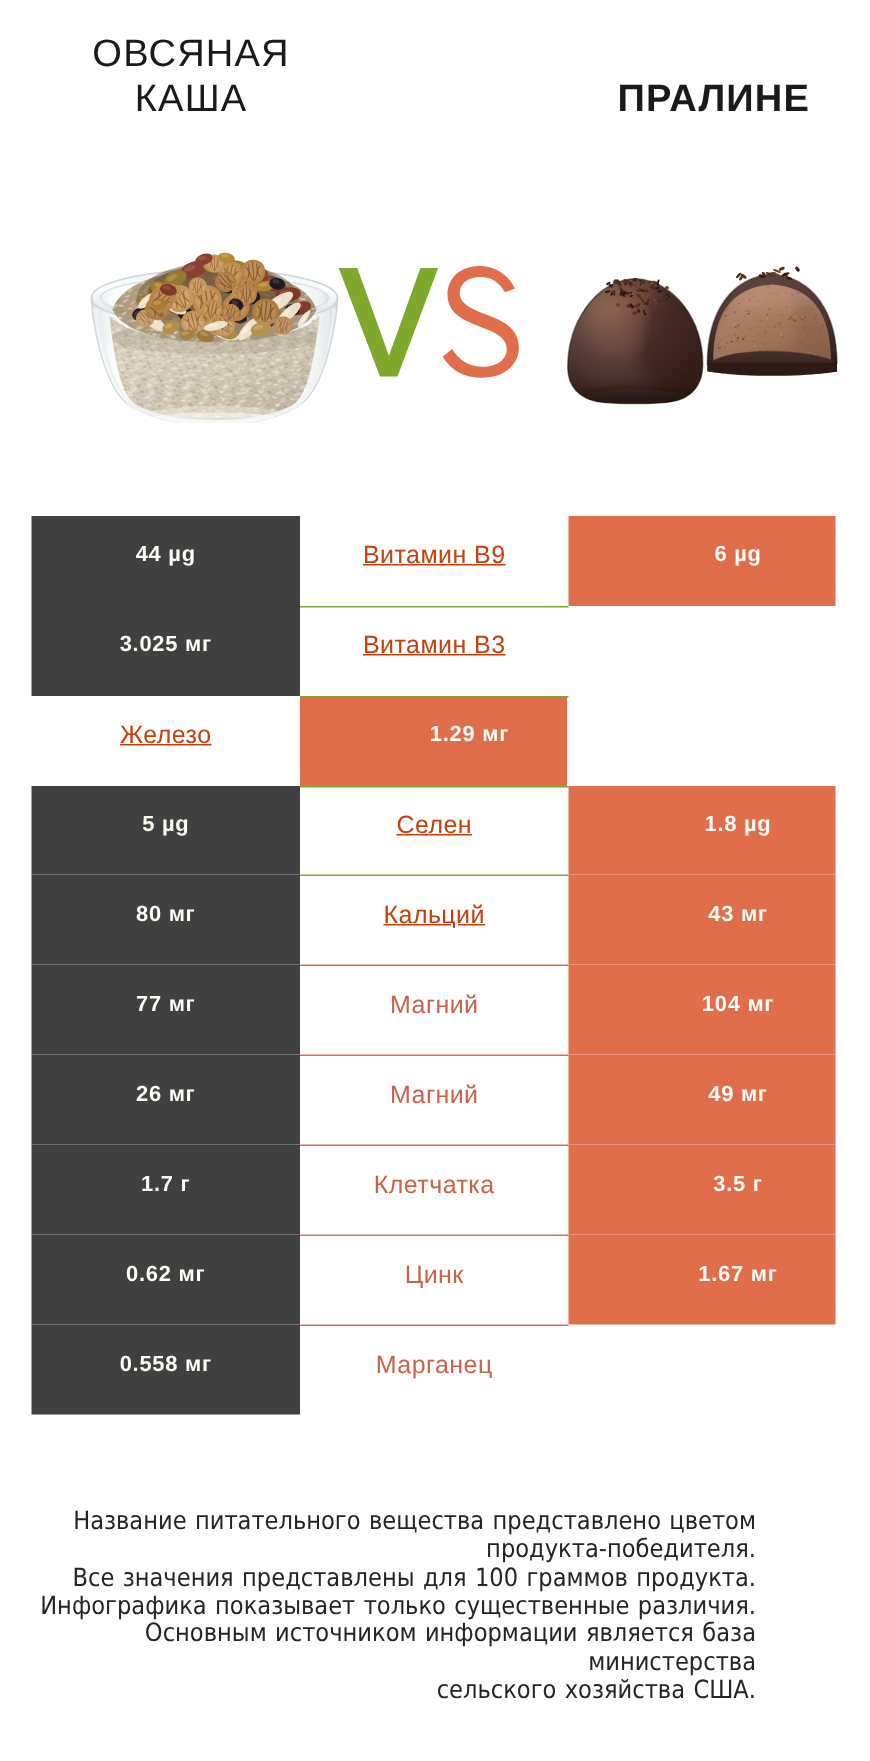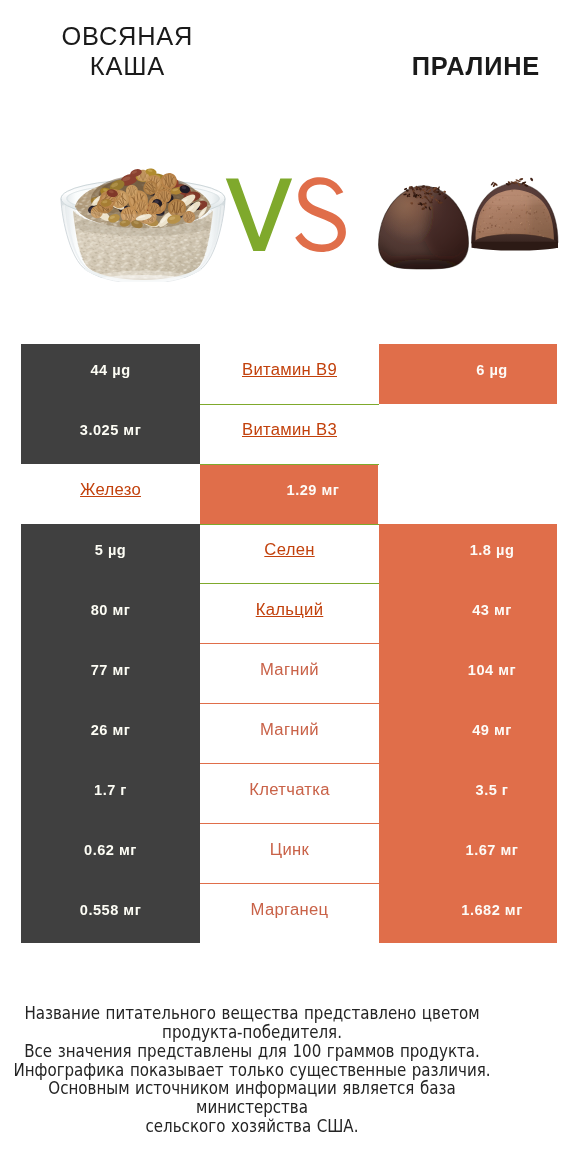--- a/index.html
+++ b/index.html
@@ -46,21 +46,21 @@
   .w-right .c-mid { color:#C96248; }
   .row .c-mid::before{
       content:""; position:absolute; left:179px; top:0; width:179px; height:1px;
       background:#7FA92C;
   }
   .row.w-right .c-mid::before { background:#E06E4A; }
   .row:first-child .c-mid::before { display:none; }
 
   
   .footer { position:absolute; left:0; top:1004px; width:504px;
-            text-align:center; font-family:"DejaVu Sans", sans-serif;
+            text-align:right; font-family:"DejaVu Sans", sans-serif;
             font-stretch:condensed; font-size:16.75px; line-height:18.85px; word-spacing:0.8px;
             color:#242424; }
 </style>
 </head>
 <body>
 
 <div class="page">
 
   <div class="title title-left">
     <div>ОВСЯНАЯ</div>
@@ -843,21 +843,20 @@
         <div class="cell c-right">3.5 г</div>
       </div>
       <div class="row w-right">
         <div class="cell c-left">0.62 мг</div>
         <div class="cell c-mid">Цинк</div>
         <div class="cell c-right">1.67 мг</div>
       </div>
       <div class="row w-right">
         <div class="cell c-left">0.558 мг</div>
         <div class="cell c-mid">Марганец</div>
-        <div class="cell c-right">1.682 мг</div>
       </div>
     </div>
 
   <div class="footer" id="footer">
       <div>Название питательного вещества представлено цветом</div>
       <div>продукта-победителя.</div>
       <div>Все значения представлены для 100 граммов продукта.</div>
       <div>Инфографика показывает только существенные различия.</div>
       <div>Основным источником информации является база министерства</div>
       <div>сельского хозяйства США.</div>

